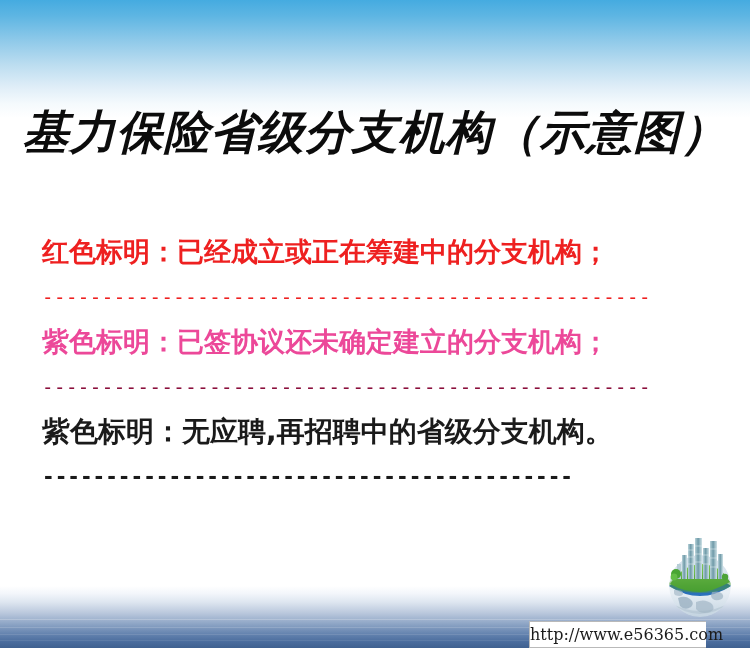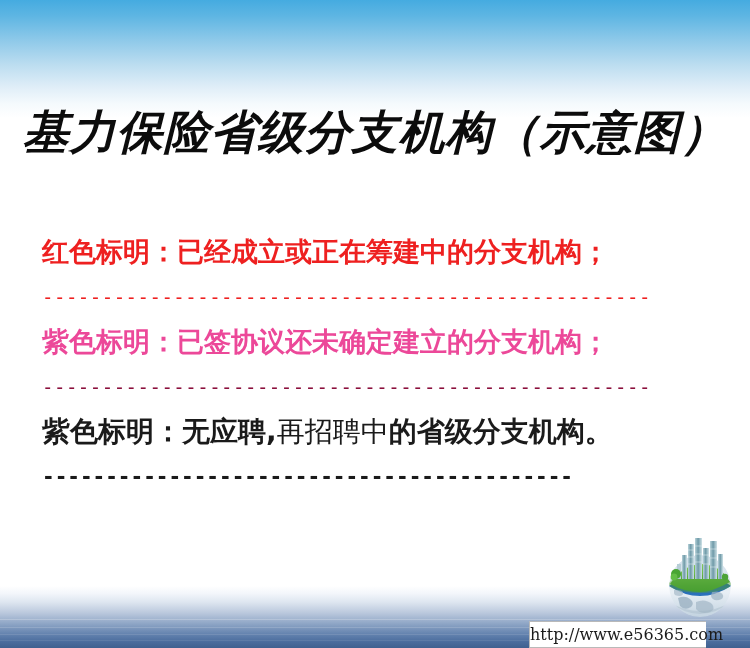--- a/index.html
+++ b/index.html
@@ -65,21 +65,21 @@
   }
   .legend-line{
     font-family:"DejaVu Sans","Liberation Sans", sans-serif;
     font-weight:bold;
     font-size:27px;
     line-height:40px;
     white-space:nowrap;
     letter-spacing:0px;
   }
   .legend-line .lead{ font-weight:bold; }
-  .legend-line .light{ font-weight:normal; }
+  .legend-line .light{ font-weight:bold; }
   .red   { color:#ee2020; }
   .purple{ color:#ec4899; }
   .black { color:#1a1a1a; font-size:28px; }
 
   .rule{
     height:22px; overflow:hidden;
     font-family:"DejaVu Sans Mono","Liberation Mono", monospace;
     font-size:19px; line-height:22px;
     letter-spacing:.5px;
     white-space:nowrap;

